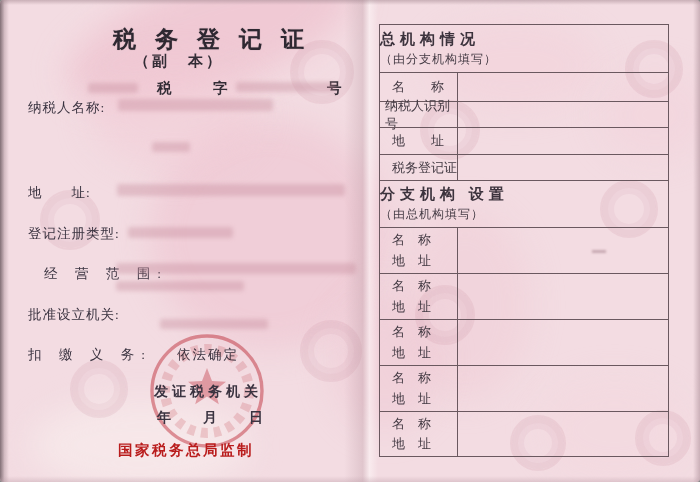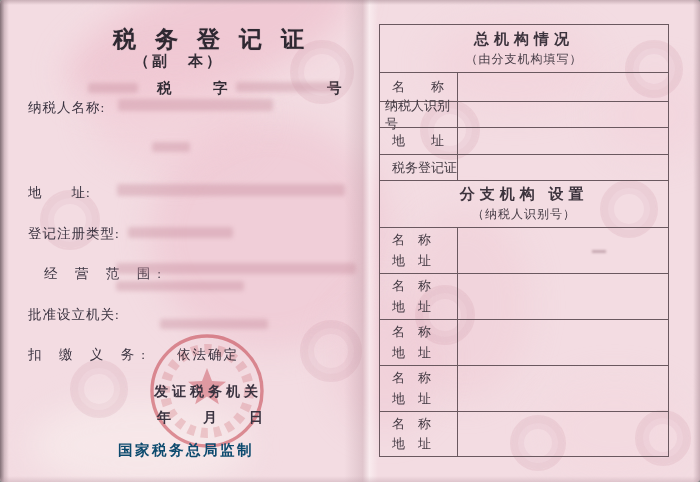--- a/index.html
+++ b/index.html
@@ -34,30 +34,30 @@
   
   .abs{position:absolute;white-space:nowrap;}
   .title{font-size:23px;font-weight:bold;letter-spacing:19px;color:#2e2831;text-shadow:0 0 1px rgba(46,40,49,.4);}
   .subtitle{font-size:15px;font-weight:bold;letter-spacing:3px;color:#332d36;}
   .serial{font-size:14.5px;font-weight:bold;color:#332d36;}
   .flabel{font-size:13.5px;color:#3a3340;letter-spacing:1px;}
   .ls6{letter-spacing:7px;}
   .fvalue{font-size:13.5px;color:#3a3340;letter-spacing:2px;}
   .issuer{font-size:14px;letter-spacing:4px;font-weight:bold;color:#3a3340;}
   .datech{font-size:14px;font-weight:bold;color:#3a3340;}
-  .footer{font-size:14.5px;letter-spacing:2.5px;font-weight:bold;color:#0c4a6e;}
+  .footer{font-size:14.5px;letter-spacing:2.5px;font-weight:bold;color:#b91c1c;}
   
   .smudge{position:absolute;background:rgba(198,140,154,.38);filter:blur(2.2px);border-radius:3px;}
   
   .seal{position:absolute;left:137px;top:318px;width:140px;height:146px;mix-blend-mode:multiply;}
   .seal svg{filter:blur(.6px);}
   
   .tbl{position:absolute;left:379px;top:24px;width:290px;height:433px;
        border:1.5px solid #6a585f;box-sizing:border-box;display:flex;flex-direction:column;}
-  .sechead{box-sizing:border-box;display:flex;flex-direction:column;align-items:center;justify-content:center;}
+  .sechead{box-sizing:border-box;display:flex;flex-direction:column;align-items:flex-start;justify-content:center;}
   .sechead .t{font-size:15px;font-weight:bold;letter-spacing:5px;color:#3c333d;}
   .sechead .s{font-size:12px;letter-spacing:1px;color:#463c46;margin-top:2px;}
   .trow{box-sizing:border-box;border-top:1px solid #6a585f;display:flex;}
   .trow .lbl{width:78px;box-sizing:border-box;border-right:1px solid #6a585f;
              display:flex;align-items:center;padding-left:12px;font-size:13px;color:#433a43;}
   .trow .val{flex:1;}
   .blk{box-sizing:border-box;border-top:1px solid #6a585f;display:flex;}
   .blk .lbl{width:78px;box-sizing:border-box;border-right:1px solid #6a585f;
             display:flex;flex-direction:column;justify-content:space-evenly;
             padding-left:12px;font-size:13px;color:#433a43;}
@@ -161,21 +161,21 @@
       <div class="lbl">地　　址</div>
       <div class="val"></div>
     </div>
     <div class="trow" style="height:26px;">
       <div class="lbl">税务登记证</div>
       <div class="val"></div>
     </div>
 
     <div class="sechead" style="height:47px;border-top:1px solid #6a585f;box-sizing:border-box;">
       <div class="t">分支机构 设置</div>
-      <div class="s">（纳税人识别号）</div>
+      <div class="s">（由总机构填写）</div>
     </div>
 
     <div class="blk" style="height:46px;">
       <div class="lbl">
         <span>名　称</span>
         <span>地　址</span>
       </div>
       <div class="val">
           <div class="dash"></div>
         </div>

